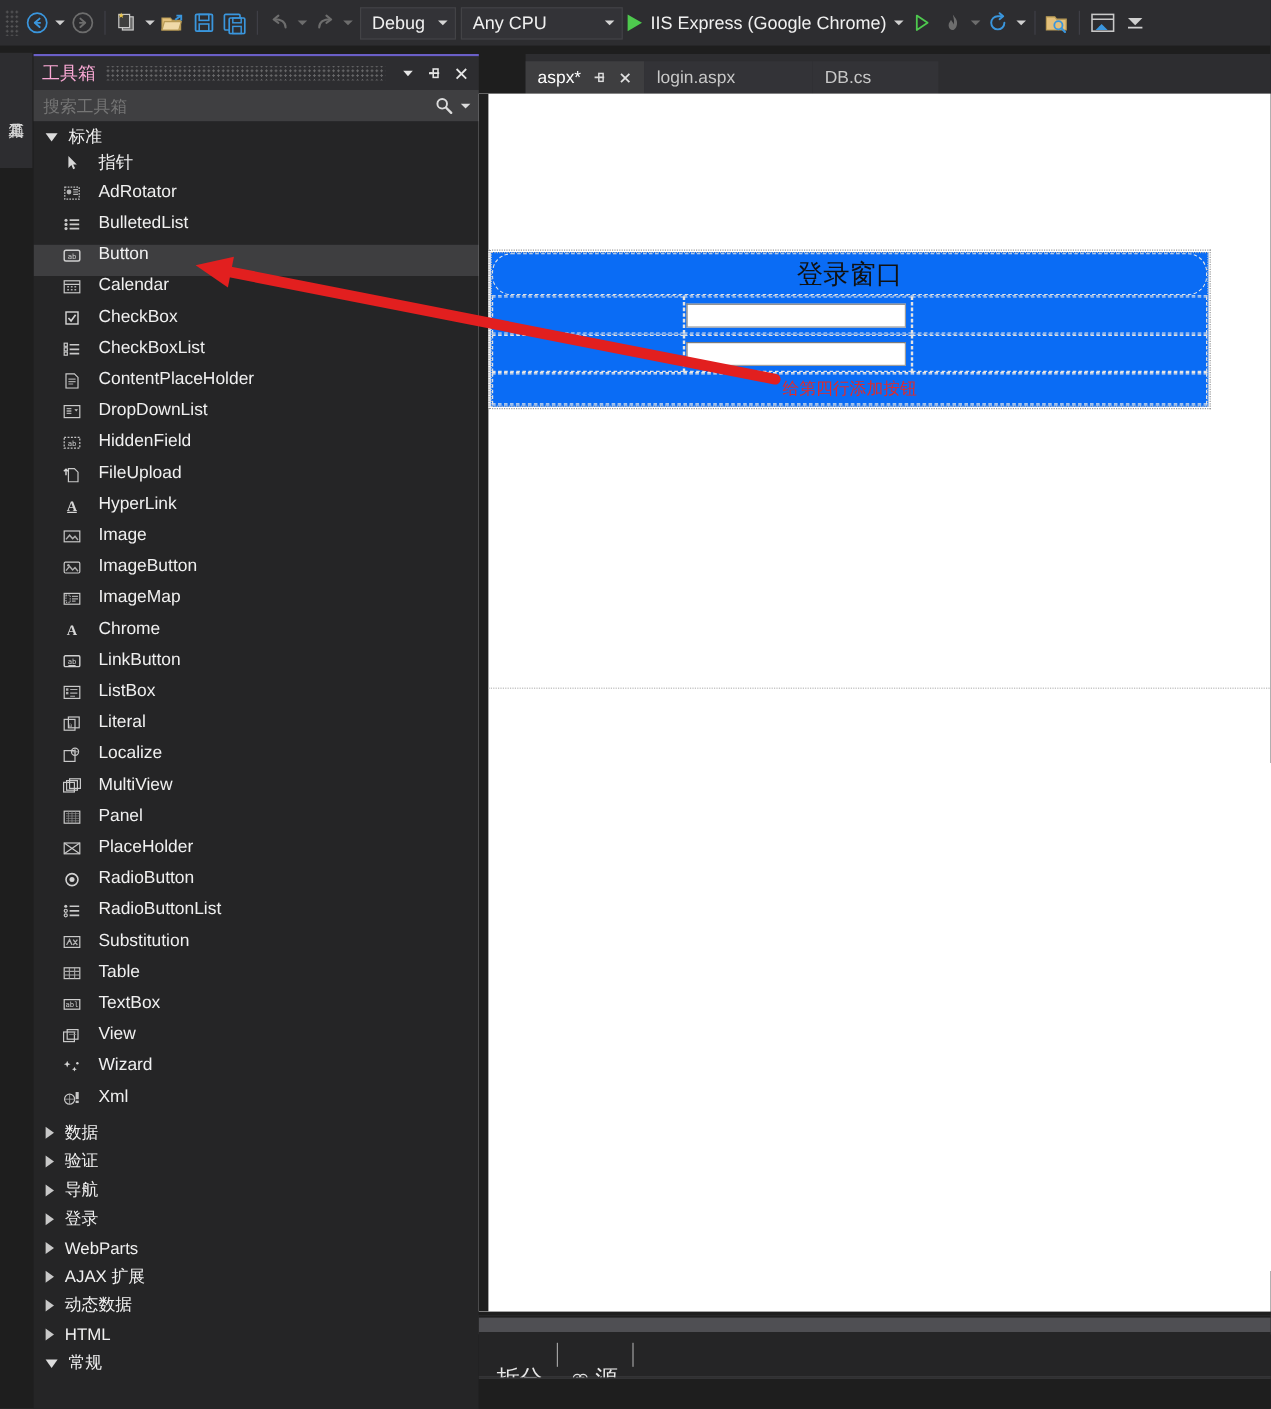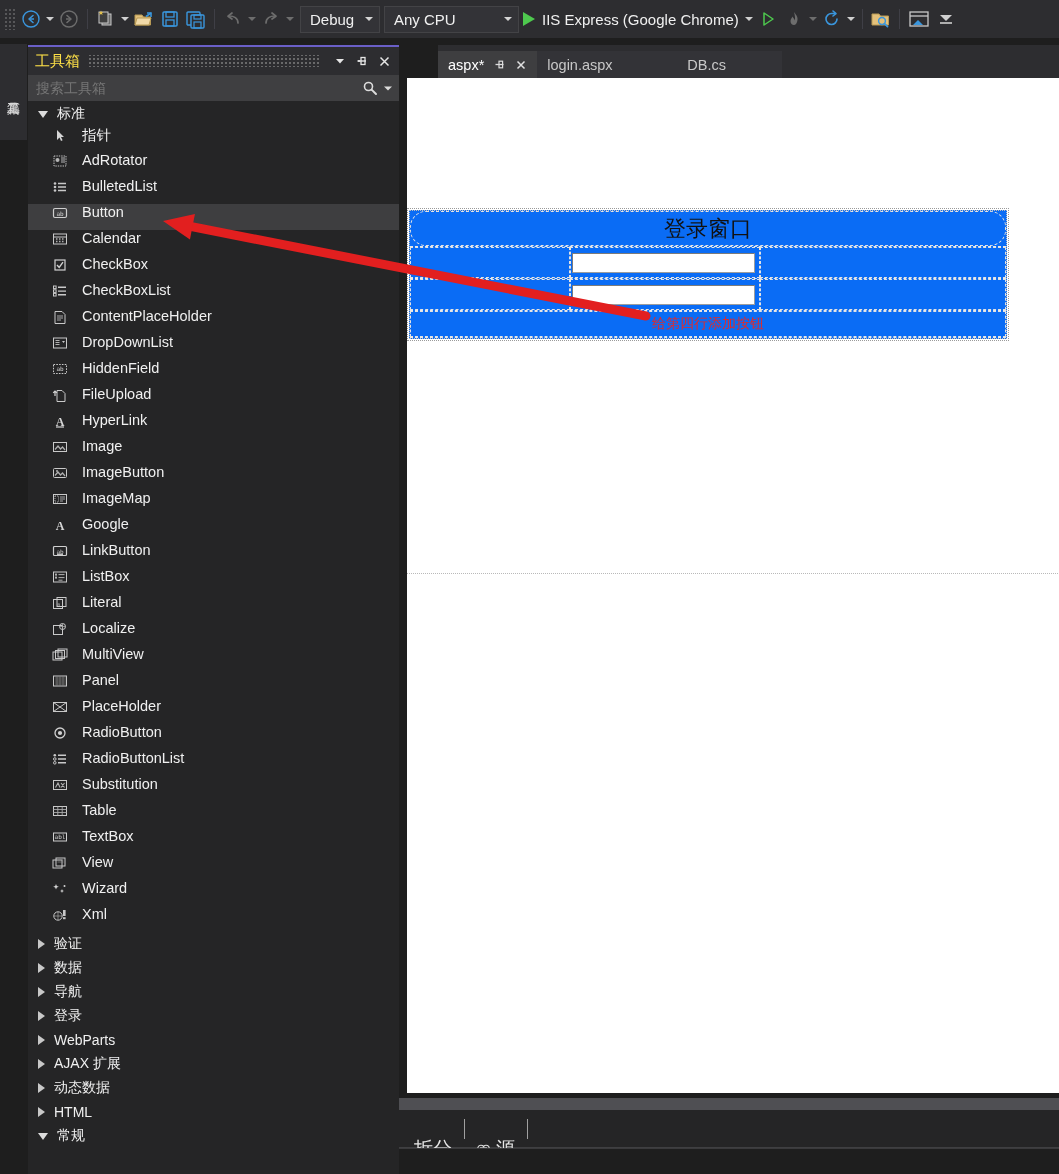--- a/index.html
+++ b/index.html
@@ -132,21 +132,21 @@
     position: absolute; left: 0; top: 2px;
     width: 371px; height: 28px;
     background: #2d2d30;
     display: flex;
     align-items: center;
     padding: 0 4px 0 7px;
     box-sizing: border-box;
   }
   #toolbox-title {
     font-size: 15px;
-    color: #fde047;
+    color: #f9a8d4;
     white-space: nowrap;
   }
   #toolbox-dragdots {
     flex: 1;
     height: 12px;
     margin: 0 8px;
     opacity: .55;
     background-image: radial-gradient(#9a9a9a 34%, transparent 36%);
     background-size: 4px 4px;
     background-position: 0 2px;
@@ -707,21 +707,21 @@
           </svg>
         </span>
         <span>ImageMap</span>
       </div>
       <div class="tb-item">
         <span class="tb-ico">
           <svg width="16" height="14" viewBox="0 0 16 14">
             <text x="8" y="11.5" font-size="12" fill="#d6d6d6" text-anchor="middle" font-family="serif" font-weight="bold">A</text>
           </svg>
         </span>
-        <span>Google</span>
+        <span>Chrome</span>
       </div>
       <div class="tb-item">
         <span class="tb-ico">
           <svg width="16" height="14" viewBox="0 0 16 14">
             <rect x="1.5" y="2.5" width="13" height="9" rx="1" fill="none" stroke="#cfcfcf" stroke-width="1.2"></rect>
             <text x="8" y="9.6" font-size="6" fill="#cfcfcf" text-anchor="middle" font-family="monospace">ab</text>
             <path d="M5 10.6 h6" stroke="#cfcfcf"></path>
           </svg>
         </span>
         <span>LinkButton</span>
@@ -858,25 +858,25 @@
             <circle cx="6" cy="8" r="4.2" fill="none" stroke="#c9c9c9"></circle>
             <path d="M1.8 8 h8.4 M6 3.8 v8.4" stroke="#a8a8a8" stroke-width=".7"></path>
             <rect x="11" y="2" width="2.6" height="6" fill="#c9c9c9"></rect>
             <rect x="11" y="9.2" width="2.6" height="2" fill="#c9c9c9"></rect>
           </svg>
         </span>
         <span>Xml</span>
       </div>
       <div class="tb-group">
         <span class="tri-right"></span>
-        <span>验证</span>
+        <span>数据</span>
       </div>
       <div class="tb-group">
         <span class="tri-right"></span>
-        <span>数据</span>
+        <span>验证</span>
       </div>
       <div class="tb-group">
         <span class="tri-right"></span>
         <span>导航</span>
       </div>
       <div class="tb-group">
         <span class="tri-right"></span>
         <span>登录</span>
       </div>
       <div class="tb-group">

